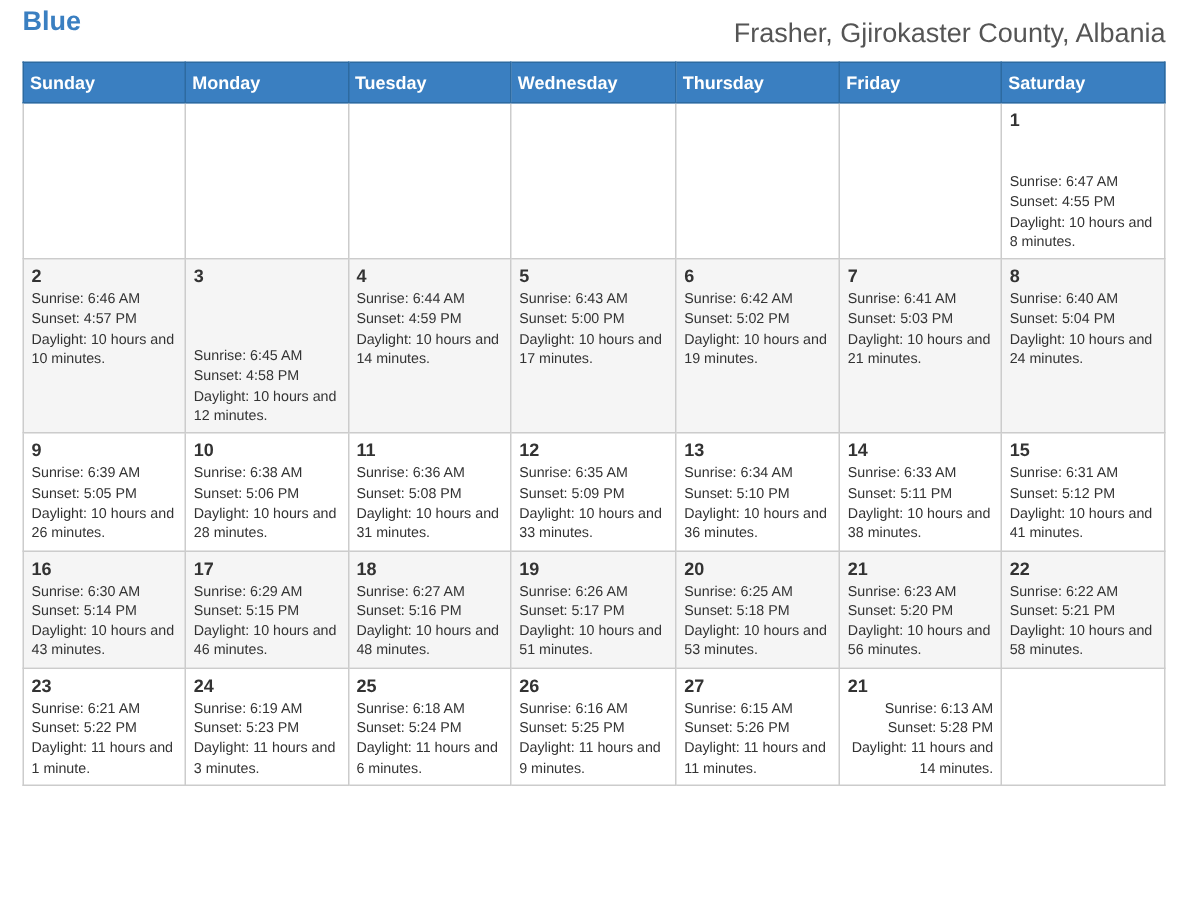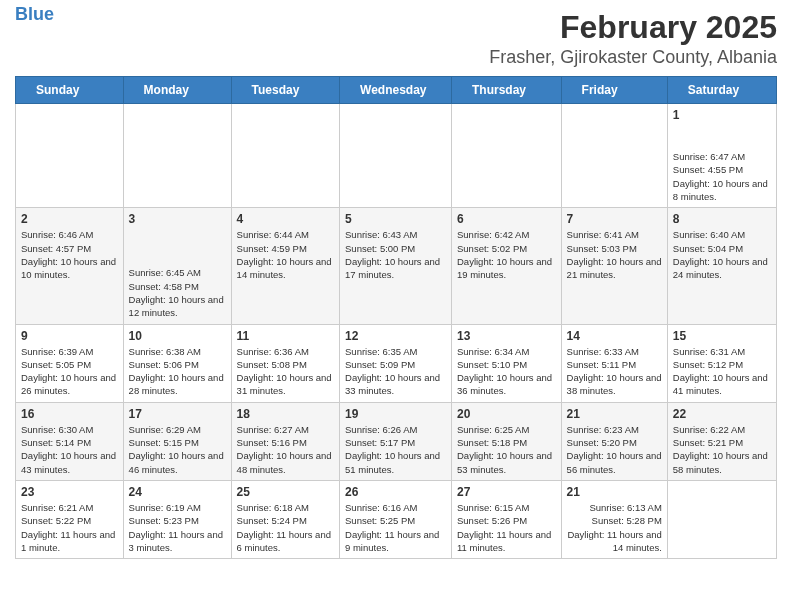--- a/index.html
+++ b/index.html
@@ -53,21 +53,21 @@
     .calendar {
       width: 100%;
       border-collapse: collapse;
       border: 1px solid #ccc;
     }
     .calendar th {
       background-color: #3a7fc1;
       color: #fff;
       font-size: 12px;
       font-weight: bold;
-      padding: 6px 20px;
+      padding: 6px 4px;
       text-align: left;
       border: 1px solid #2d6aa0;
     }
     .calendar td {
       vertical-align: top;
       border: 1px solid #ccc;
       padding: 4px 5px;
       width: 113px;
       min-height: 90px;
       font-size: 10px;
@@ -95,21 +95,20 @@
 </head>
 <body>
 
 <div class="header">
   <div class="logo">
     <div style="display:flex;flex-direction:column;align-items:flex-start;">
       <span class="logo-text-blue" style="margin-top:-6px;">Blue</span>
     </div>
   </div>
   <div class="title-block">
-    <div class="month-title">February 2025</div>
     <div class="location-title">Frasher, Gjirokaster County, Albania</div>
   </div>
 </div>
 
 <table class="calendar">
   <thead>
     <tr>
     <th>Sunday</th>
         <th>Monday</th>
         <th>Tuesday</th>

